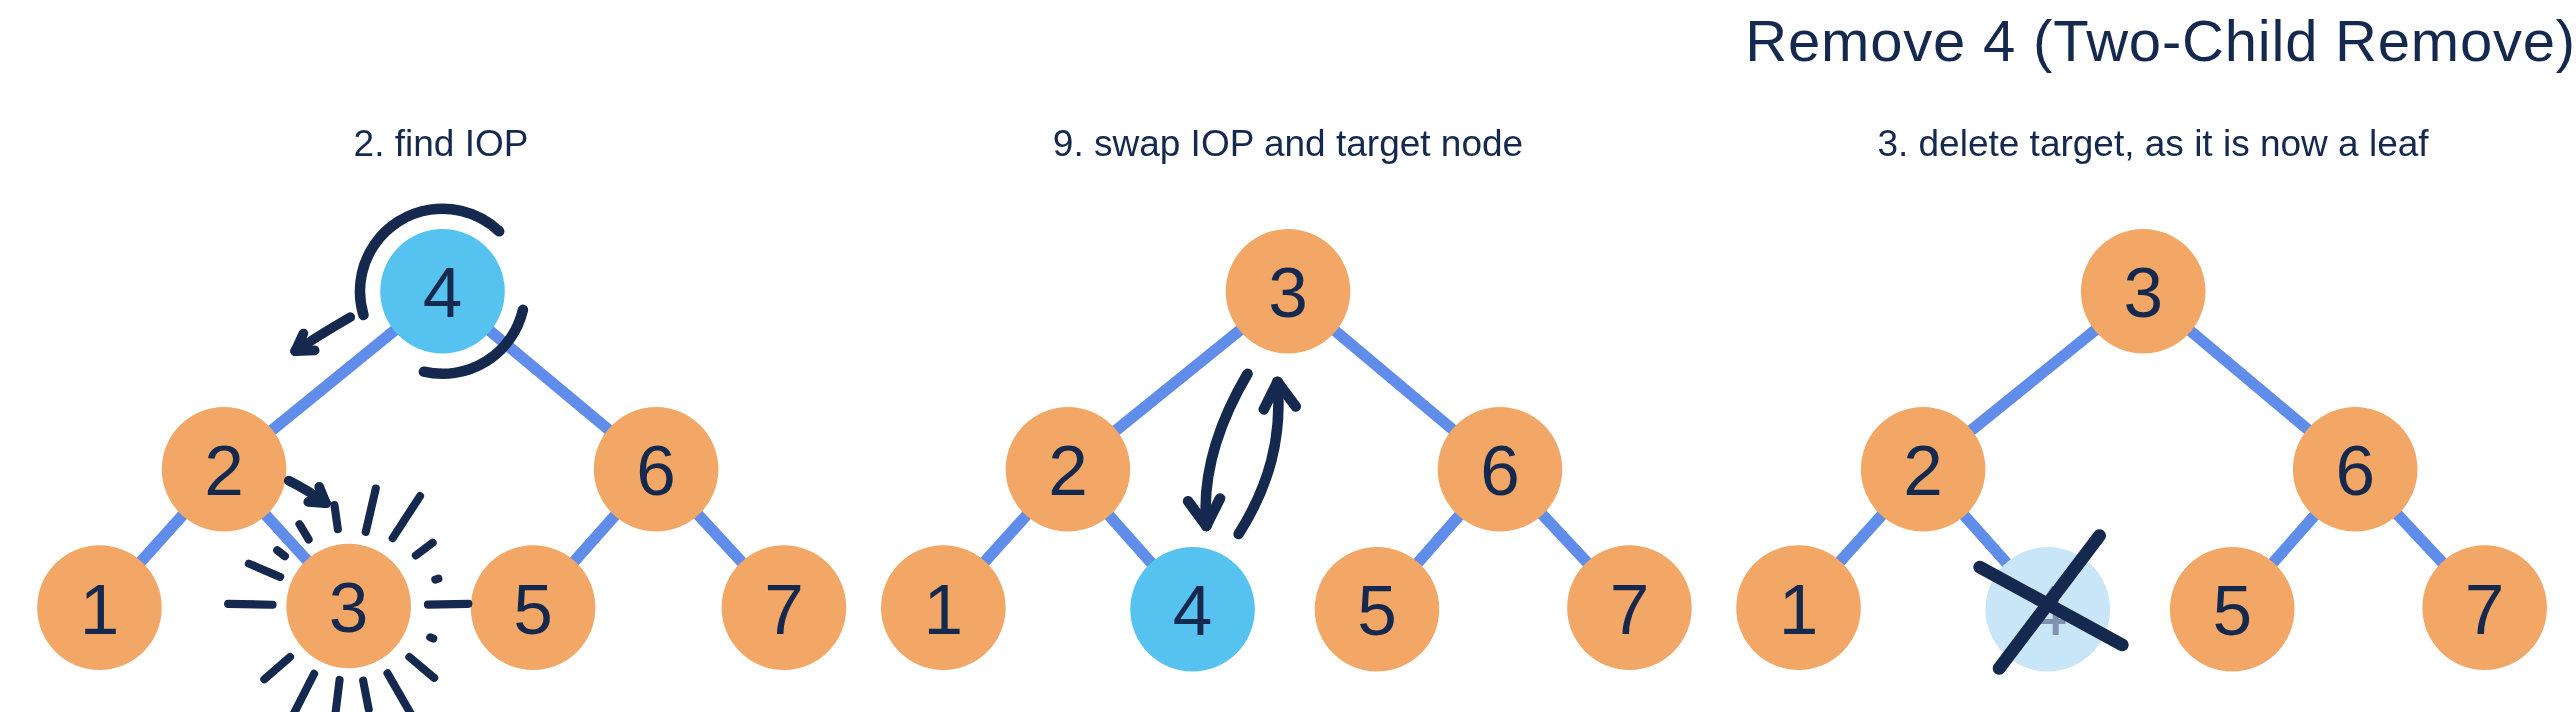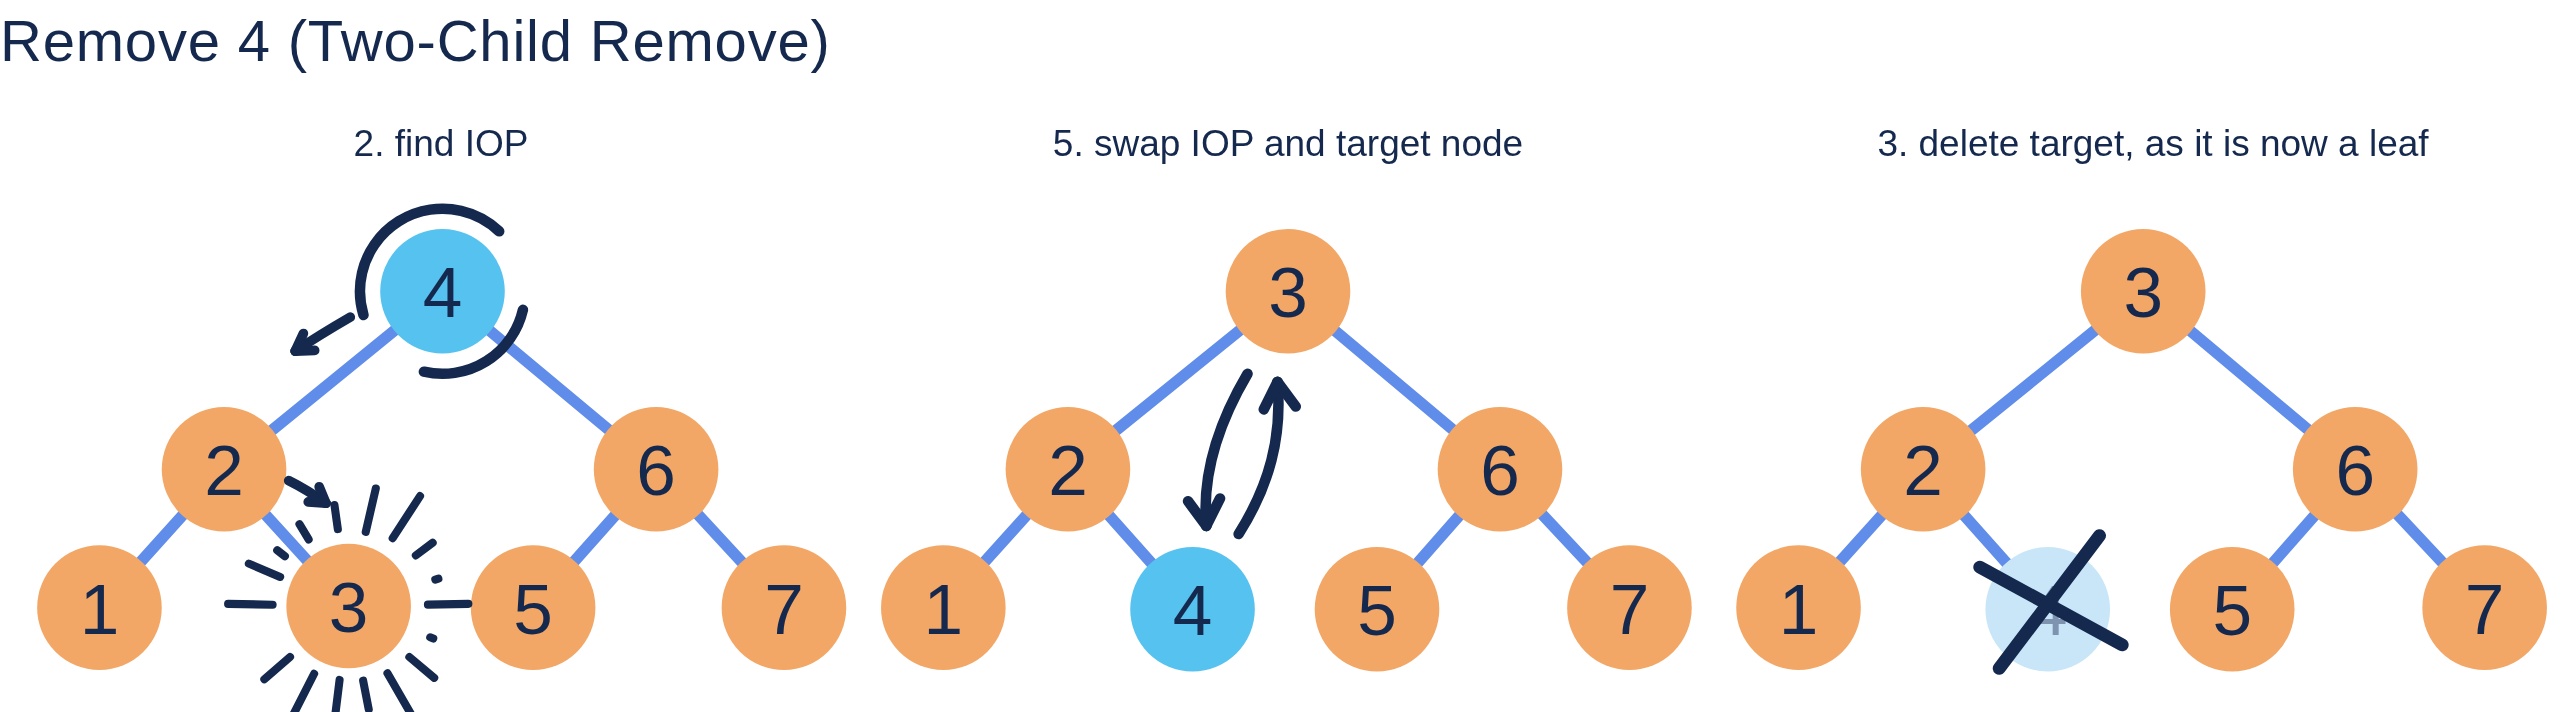--- a/index.html
+++ b/index.html
@@ -3,40 +3,40 @@
 <meta charset="utf-8">
 <style>
   html, body { margin: 0; padding: 0; background: #ffffff; }
   body {
     width: 2576px; height: 712px;
     position: relative; overflow: hidden;
     font-family: "Liberation Sans", sans-serif;
   }
   .title {
     position: absolute; top: 6.5px; left: 0; width: 2576px;
-    text-align: left; font-size: 58px; font-weight: 400;
+    text-align: right; font-size: 58px; font-weight: 400;
     letter-spacing: 0.8px; white-space: nowrap;
   }
   .subtitle {
     position: absolute; top: 123px; transform: translateX(-50%);
     font-size: 37px; font-weight: 400; white-space: nowrap;
   }
   #diagram { position: absolute; left: 0; top: 0; }
   svg text {
     font-family: "Liberation Sans", sans-serif;
     font-weight: 400;
   }
 </style>
 </head>
 <body style="background: rgb(255, 255, 255);">
 
 <div class="title" style="color: rgb(21, 41, 78);">Remove 4 (Two-Child Remove)</div>
 
 <div class="subtitle" id="subtitle-0" style="color: rgb(21, 41, 78); left: 441px;">2. find IOP</div>
-<div class="subtitle" id="subtitle-1" style="color: rgb(21, 41, 78); left: 1288px;">5. swap IOP and target node</div>
+<div class="subtitle" id="subtitle-1" style="color: rgb(21, 41, 78); left: 1288px;">9. swap IOP and target node</div>
 <div class="subtitle" id="subtitle-2" style="color: rgb(21, 41, 78); left: 2153px;">3. delete target, as it is now a leaf</div>
 
 <svg id="diagram" width="2576" height="712" viewBox="0 0 3182 880">
     <g>
       <g>
         <line x1="546" y1="360" x2="276" y2="580" stroke="#608dea" stroke-width="14" stroke-linecap="round"></line>
         <line x1="546" y1="360" x2="810" y2="580" stroke="#608dea" stroke-width="14" stroke-linecap="round"></line>
         <line x1="276" y1="580" x2="122" y2="751" stroke="#608dea" stroke-width="14" stroke-linecap="round"></line>
         <line x1="276" y1="580" x2="430" y2="749" stroke="#608dea" stroke-width="14" stroke-linecap="round"></line>
         <line x1="810" y1="580" x2="658" y2="751" stroke="#608dea" stroke-width="14" stroke-linecap="round"></line>

